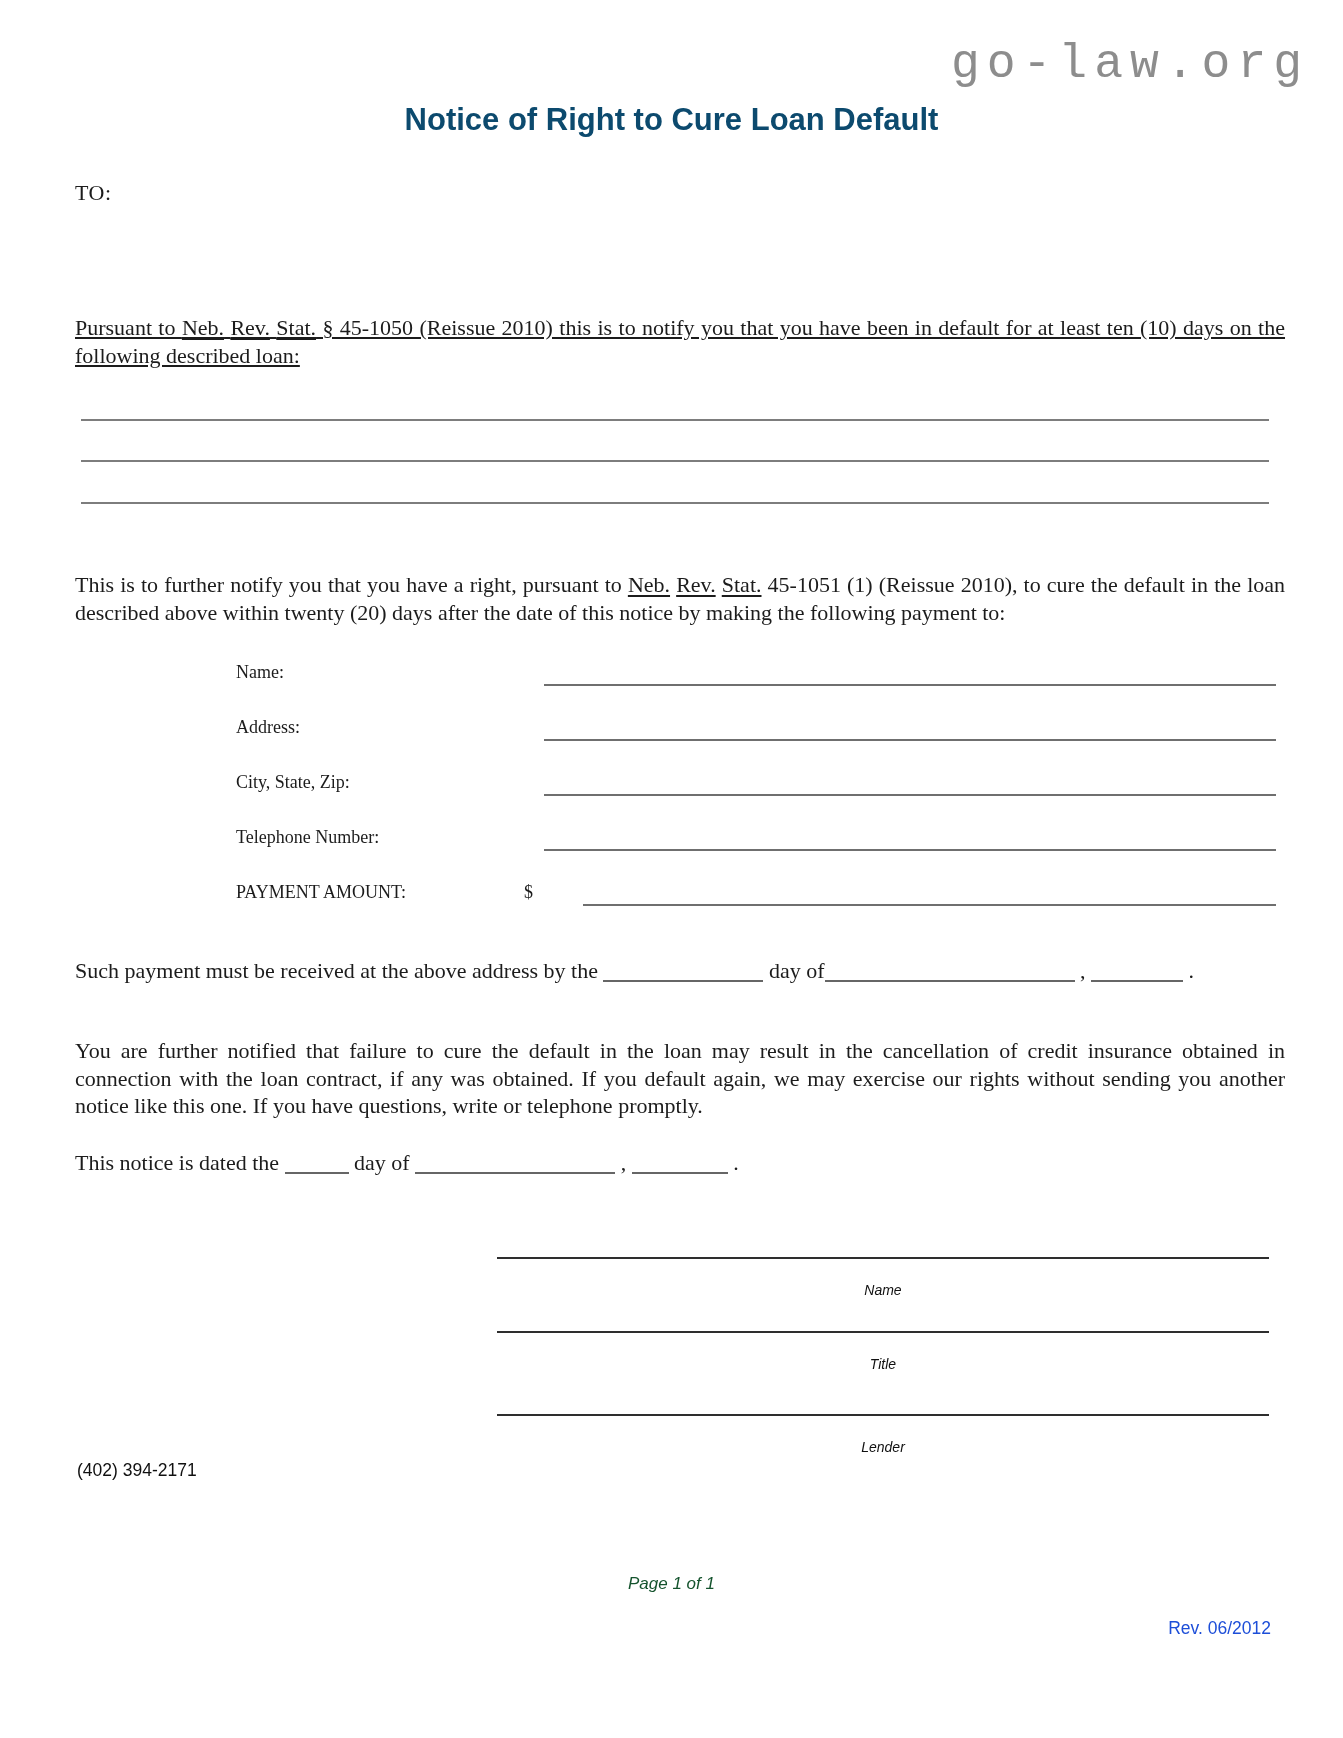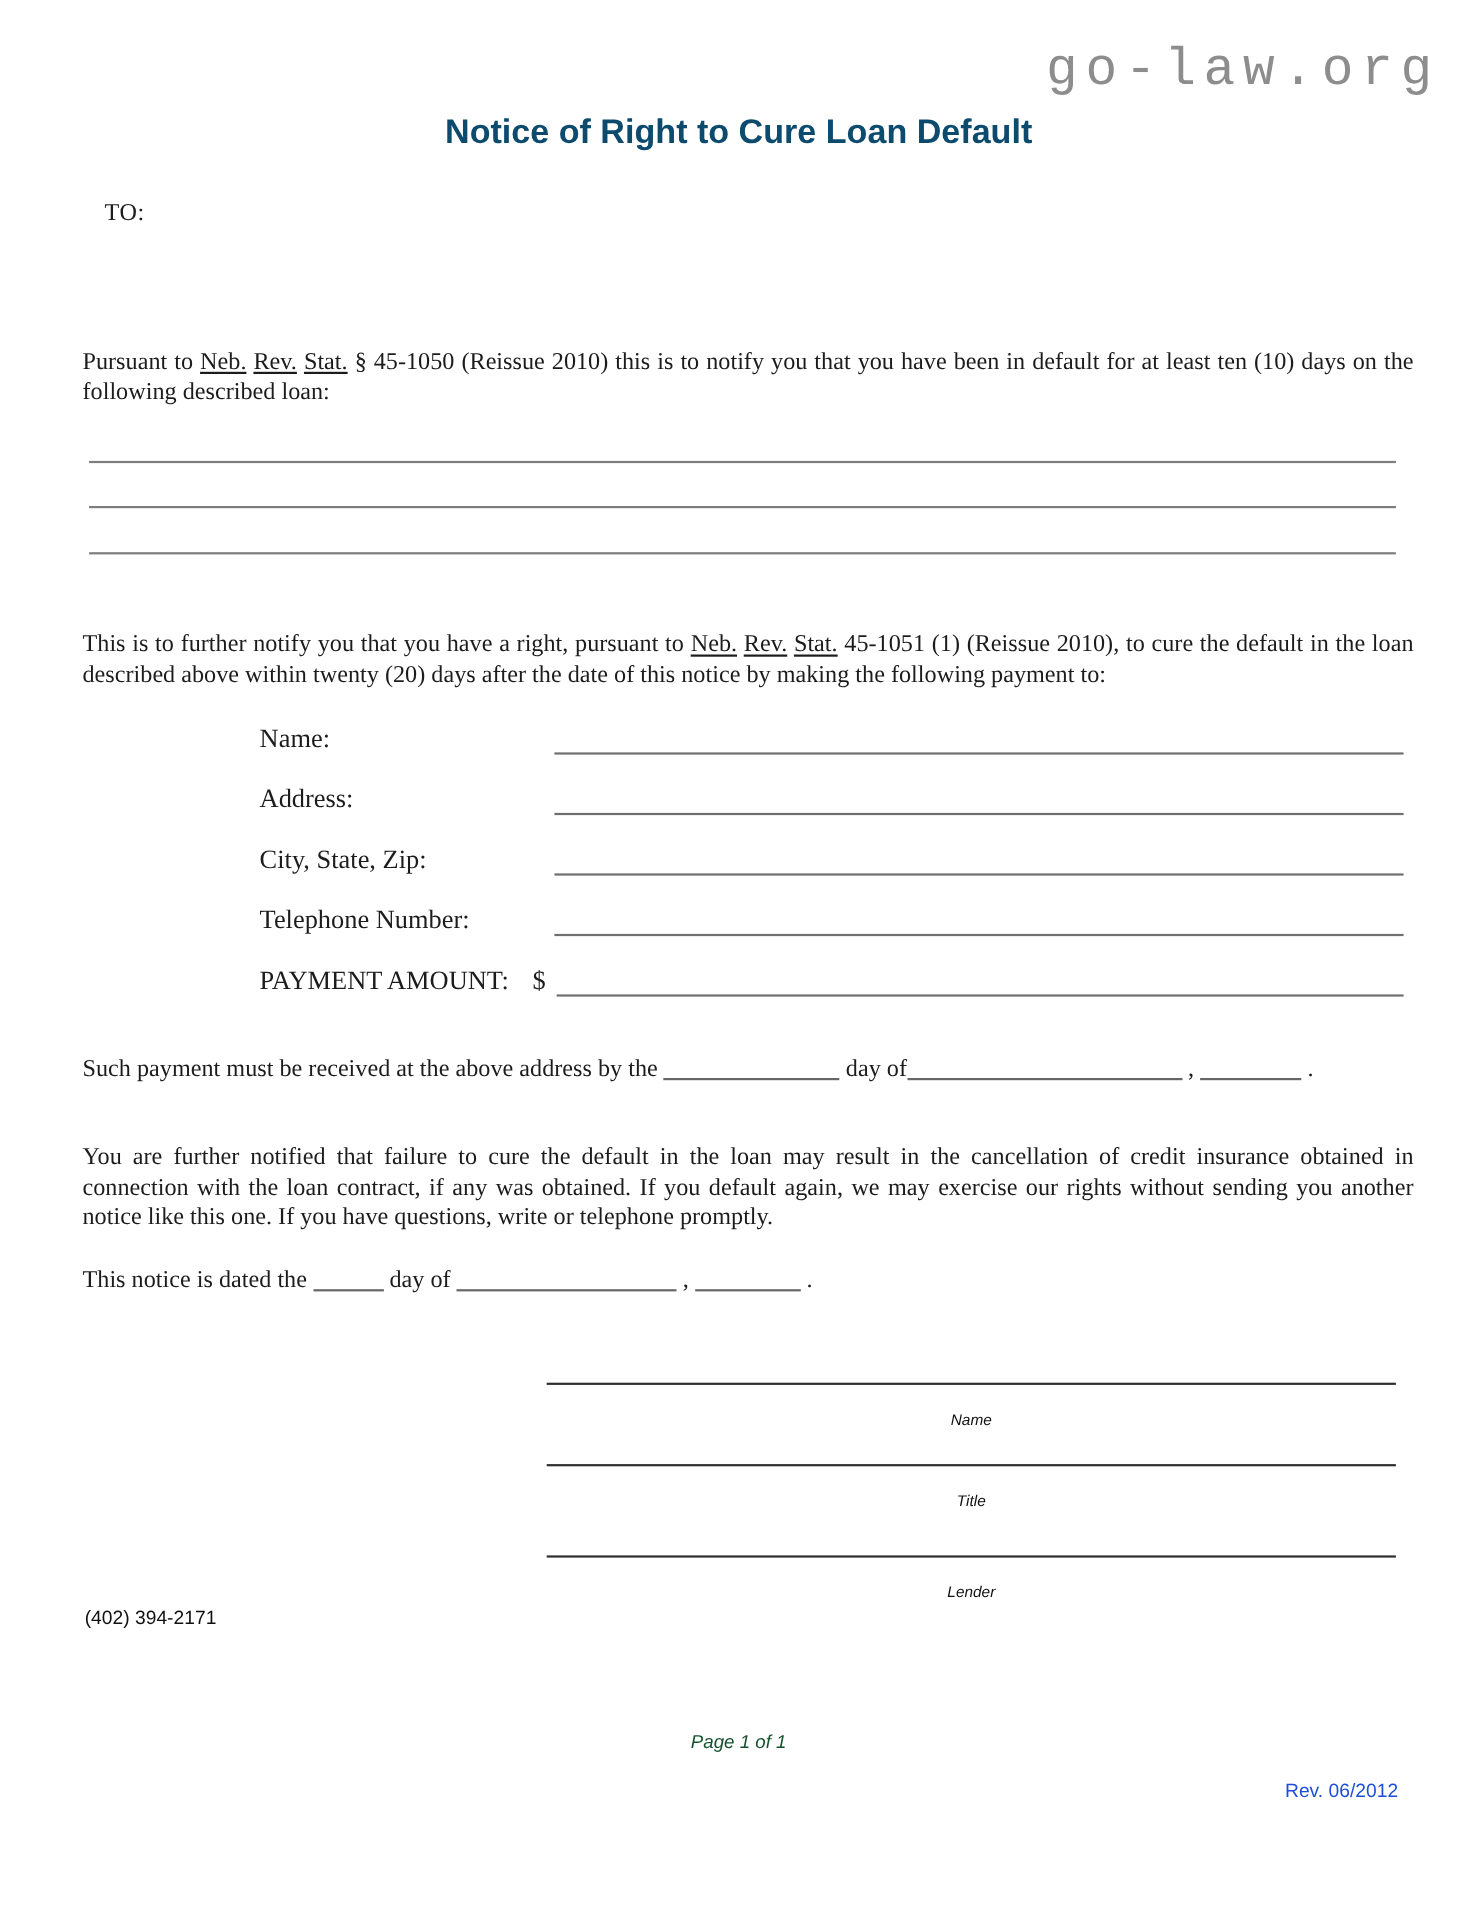--- a/index.html
+++ b/index.html
@@ -20,39 +20,39 @@
   }
   .title{
     position:absolute;top:82px;left:0;width:100%;
     text-align:center;
     font-family:"Liberation Sans",sans-serif;
     font-weight:bold;font-size:31px;line-height:34px;
     color:#0c4a6e;
   }
   .to-label{
     position:absolute;top:180px;left:75px;
-    font-size:22px;letter-spacing:0.5px;margin-left:20px;
+    font-size:22px;letter-spacing:0.5px;
   }
   .para{
     position:absolute;left:75px;width:1210px;
     font-size:22px;line-height:27.5px;
     text-align:justify;
   }
-  #intro-para{top:292px;}
+  #intro-para{top:292px;text-decoration:underline;}
   #cure-para{top:549px;}
   #insurance-para{top:1015px;}
   .u{text-decoration:underline;text-underline-offset:3px;}
   .rule{
     position:absolute;left:81px;width:1188px;height:0;
     border-top:2px solid var(--rule,#7d7d7d);
   }
   .field-row{
     position:absolute;left:236px;width:1040px;height:28px;
     display:flex;align-items:flex-end;
-    font-size:24px;line-height:28px;
+    font-size:18px;line-height:28px;gap:40px;
   }
   .field-label{width:268px;flex:0 0 auto;}
   .field-label.payment{width:248px;margin-top:18px;}
   .dollar{flex:0 0 auto;padding-right:10px;}
   .field-line{flex:1 1 auto;border-bottom:2px solid #6f6f6f;height:28px;}
   .inline-sentence{
     position:absolute;left:75px;width:1215px;
     font-size:22px;line-height:27px;
     white-space:pre-wrap;
   }

